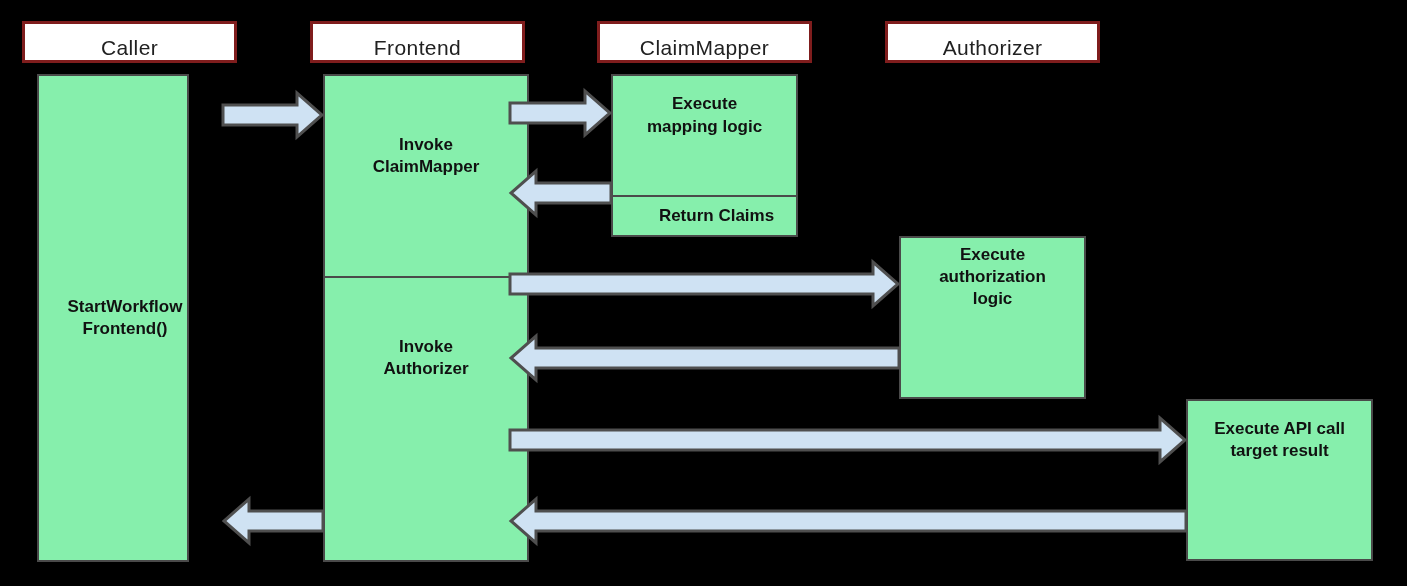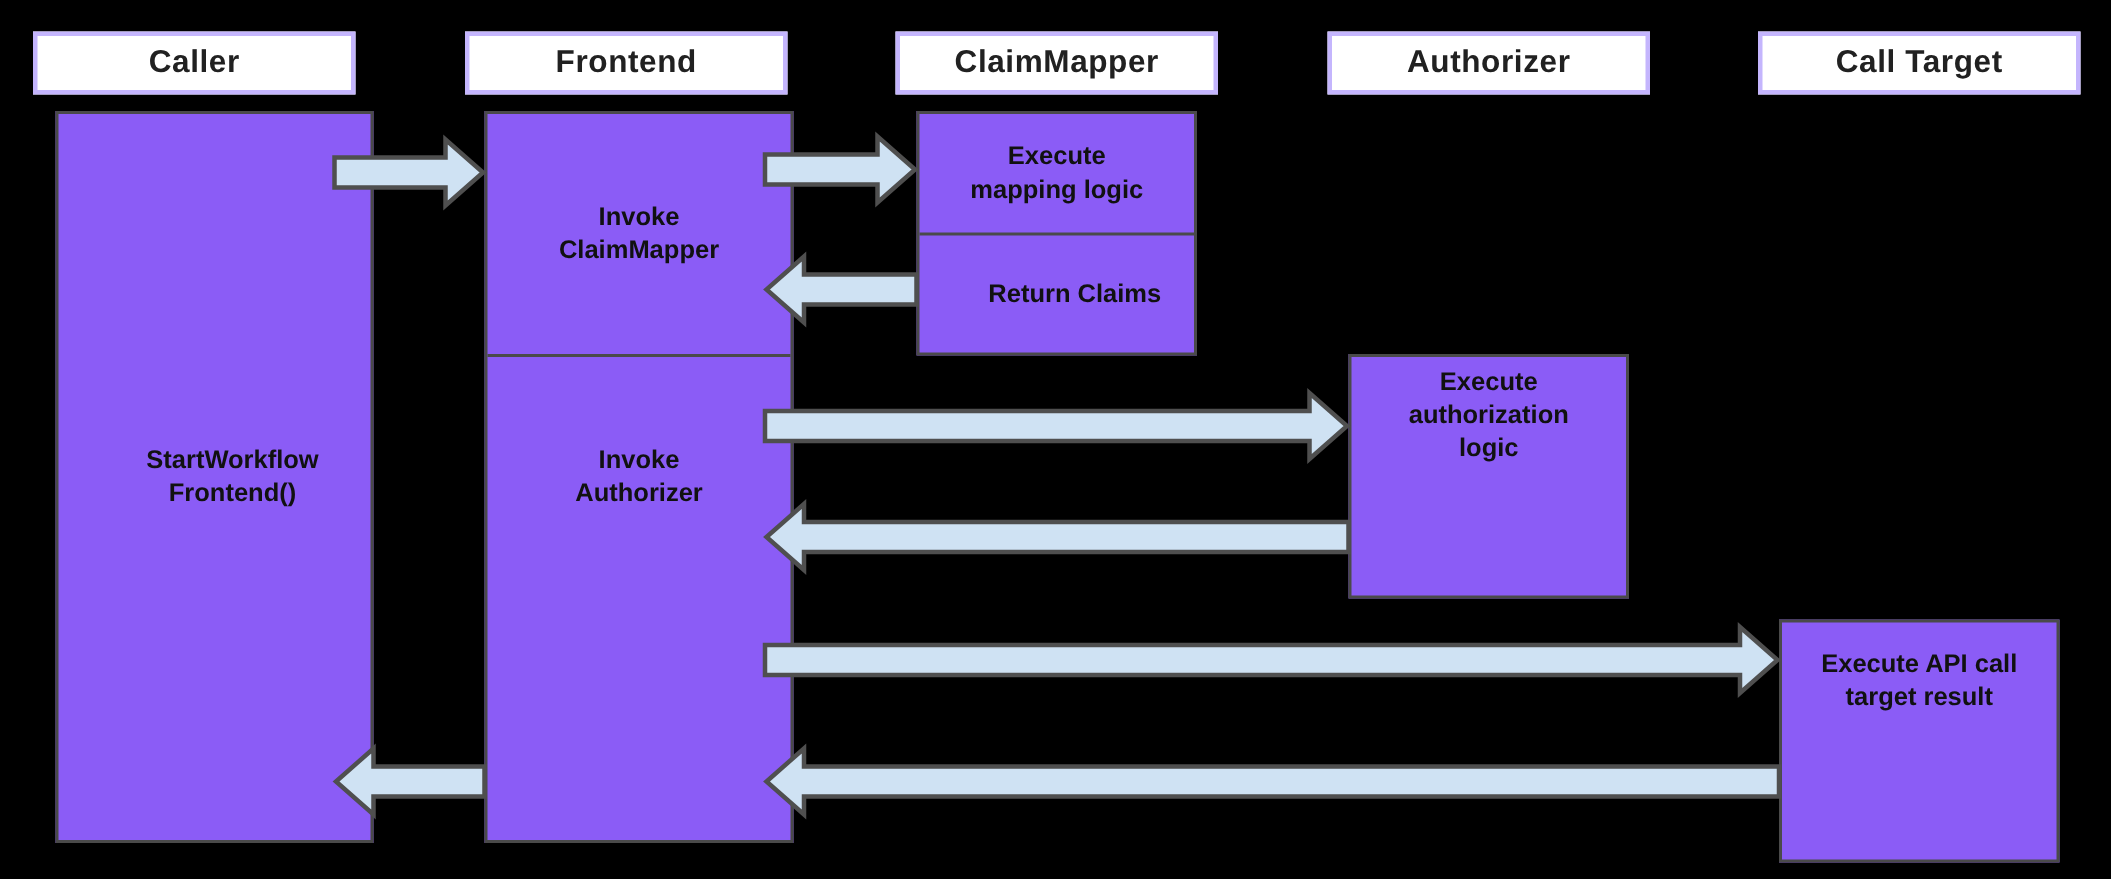--- a/index.html
+++ b/index.html
@@ -14,38 +14,39 @@
     background: #000000;
     font-family: "Liberation Sans", sans-serif;
     overflow: hidden;
   }
   .hdr {
     position: absolute;
     top: 21px;
     width: 215px;
     height: 42px;
     background: #ffffff;
-    border: 3px solid #c4b5fd;
+    border: 3px solid #7f1d1d;
     box-sizing: border-box;
     display: flex;
-    align-items: center;
+    align-items: flex-end;
     justify-content: center;
     font-size: 21px;
-    font-weight: 700;
+    font-weight: 400;
     letter-spacing: 0.4px;
     color: #212121;
     white-space: nowrap;
   }
   .panel {
     position: absolute;
-    background: #8b5cf6;
+    background: #86efac;
     border: 2.5px solid #4a4a4a;
     box-sizing: border-box;
     display: flex;
     flex-direction: column;
+    gap: 40px;
   }
   .sect {
     display: flex;
     flex-direction: column;
     align-items: center;
     justify-content: center;
     text-align: center;
     font-size: 17px;
     font-weight: bold;
     color: #111111;
@@ -75,25 +76,22 @@
     </div>
   <div class="hdr" style="left:310px">
       <span>Frontend</span>
     </div>
   <div class="hdr" style="left:597px">
       <span>ClaimMapper</span>
     </div>
   <div class="hdr" style="left:885px">
       <span>Authorizer</span>
     </div>
-  <div class="hdr" style="left:1172px">
-      <span>Call Target</span>
-    </div>
 
-  <div class="panel" style="left:37px;top:74px;width:212px;height:488px">
+  <div class="panel" style="left:37px;top:74px;width:152px;height:488px">
     <div class="sect grow">
       <div>StartWorkflow</div>
       <div>Frontend()</div>
     </div>
   </div>
 
   <div class="panel" style="left:323px;top:74px;width:206px;height:488px">
     <div class="sect" style="height:160px">
       <div>Invoke</div>
       <div>ClaimMapper</div>
@@ -115,21 +113,21 @@
   </div>
 
   <div class="panel" style="left:899px;top:236px;width:187px;height:163px">
     <div class="sect" style="height:78px">
       <div>Execute</div>
       <div>authorization</div>
       <div>logic</div>
     </div>
   </div>
 
-  <div class="panel" style="left:1186px;top:413px;width:187px;height:162px">
+  <div class="panel" style="left:1186px;top:399px;width:187px;height:162px">
     <div class="sect" style="height:78px">
       <div>Execute API call</div>
       <div>target result</div>
     </div>
   </div>
 
   <svg class="arrows-layer" viewBox="0 0 1407 586" xmlns="http://www.w3.org/2000/svg" id="arrows-svg">
       <polygon points="223,105 297,105 297,93 322,115 297,137 297,125 223,125" fill="#cfe2f3" stroke="#4f4f4f" stroke-width="3" stroke-linejoin="miter"></polygon>
       <polygon points="510,103 585,103 585,91 610,113 585,135 585,123 510,123" fill="#cfe2f3" stroke="#4f4f4f" stroke-width="3" stroke-linejoin="miter"></polygon>
       <polygon points="611,183 536,183 536,171 511,193 536,215 536,203 611,203" fill="#cfe2f3" stroke="#4f4f4f" stroke-width="3" stroke-linejoin="miter"></polygon>

